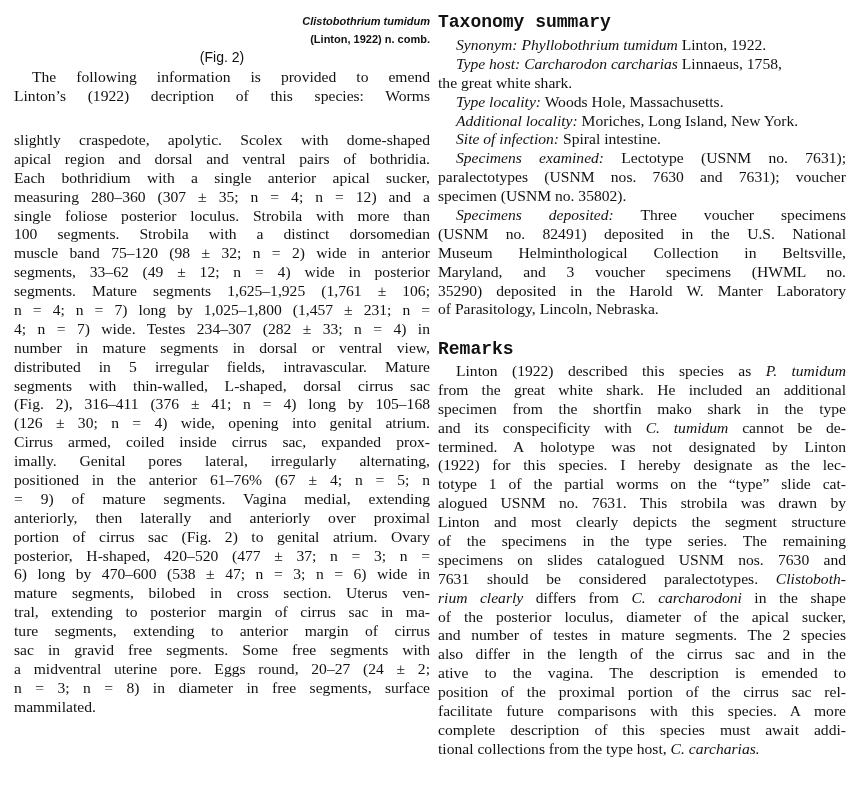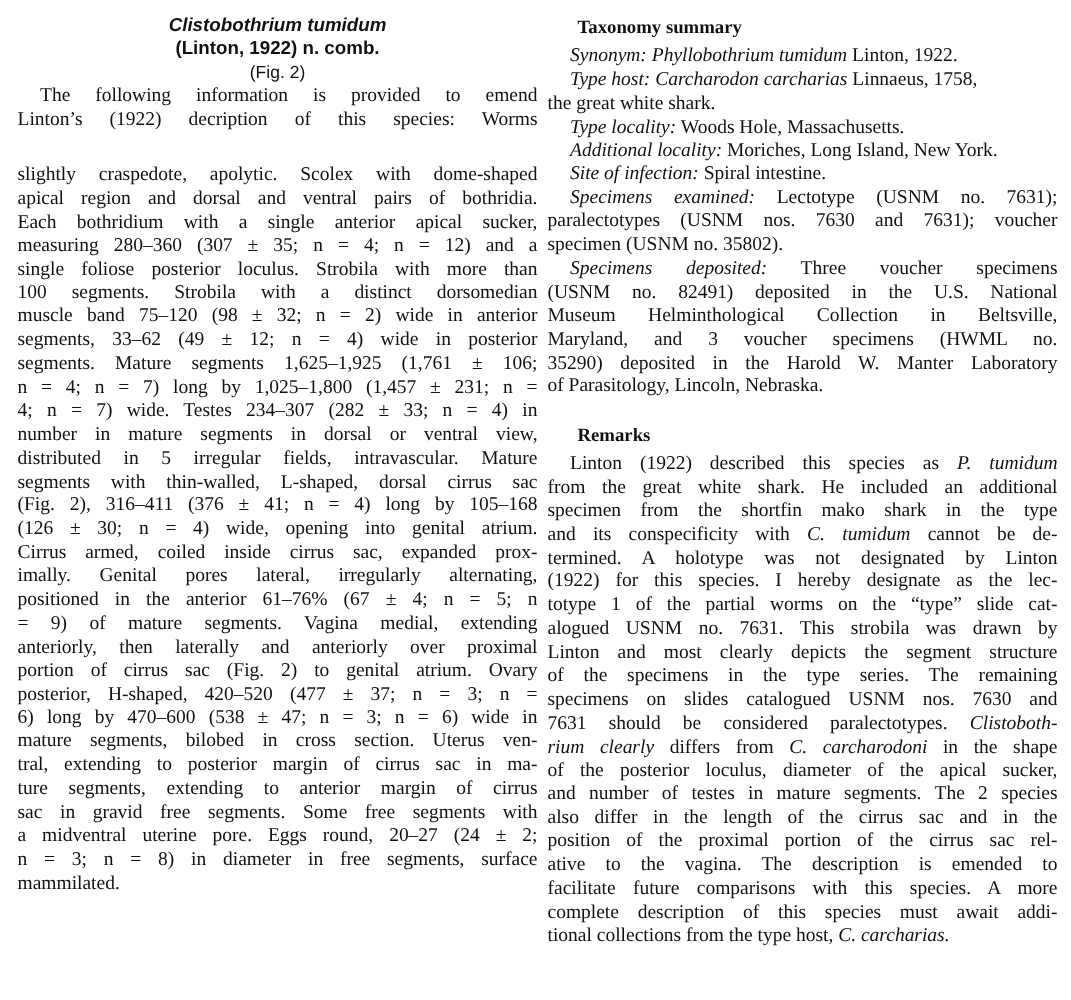--- a/index.html
+++ b/index.html
@@ -1,23 +1,23 @@
 <!DOCTYPE html>
 <html><head>
 <meta charset="utf-8">
 <style>
   html, body { margin:0; padding:0; background:#ffffff; }
   body { width:857px; height:800px; position:relative; overflow:hidden; color:#111; }
   .col { position:absolute; top:0; }
   .left { left:14px; width:416px; }
   .right { left:438px; width:408px; }
-  .title { font-family:"Liberation Sans", sans-serif; font-weight:bold; font-size:15px; text-align:center; line-height:18px; }
+  .title { font-family:"Liberation Sans", sans-serif; font-weight:bold; font-size:11px; text-align:right; line-height:18px; }
   .title.italic { font-style:italic; }
   .figref { font-family:"Liberation Sans", sans-serif; font-size:14px; text-align:center; line-height:18px; }
-  .heading { font-family:Liberation Serif, serif; font-weight:bold; font-size:15px; line-height:20px;margin-left:24px; }
+  .heading { font-family:Liberation Mono, monospace; font-weight:bold; font-size:18px; line-height:20px; }
   .line { font-family:"Liberation Serif", serif; font-size:15.6px; line-height:18.9px; height:18.9px; white-space:nowrap; text-align:justify; text-align-last:justify; }
   .line.last { text-align-last:left; }
   .line.indent { padding-left:18px; }
   i { font-style:italic; }
 </style>
 </head>
 <body>
 
 <div class="col left">
   <div style="height:12px"></div>
@@ -94,19 +94,19 @@
     <div class="line">totype 1 of the partial worms on the “type” slide cat-</div>
     <div class="line">alogued USNM no. 7631. This strobila was drawn by</div>
     <div class="line">Linton and most clearly depicts the segment structure</div>
     <div class="line">of the specimens in the type series. The remaining</div>
     <div class="line">specimens on slides catalogued USNM nos. 7630 and</div>
     <div class="line"><span>7631 should be considered paralectotypes.</span> <i>Clistoboth-</i></div>
     <div class="line"><i>rium clearly</i> <span>differs from</span> <i>C. carcharodoni</i> <span>in the shape</span></div>
     <div class="line">of the posterior loculus, diameter of the apical sucker,</div>
     <div class="line">and number of testes in mature segments. The 2 species</div>
     <div class="line">also differ in the length of the cirrus sac and in the</div>
+    <div class="line">ative to the vagina. The description is emended to</div>
     <div class="line">position of the proximal portion of the cirrus sac rel-</div>
-    <div class="line">ative to the vagina. The description is emended to</div>
     <div class="line">facilitate future comparisons with this species. A more</div>
     <div class="line">complete description of this species must await addi-</div>
     <div class="line last"><span>tional collections from the type host,</span> <i>C. carcharias.</i></div>
   </div>
 </div>
 
 </body></html>

